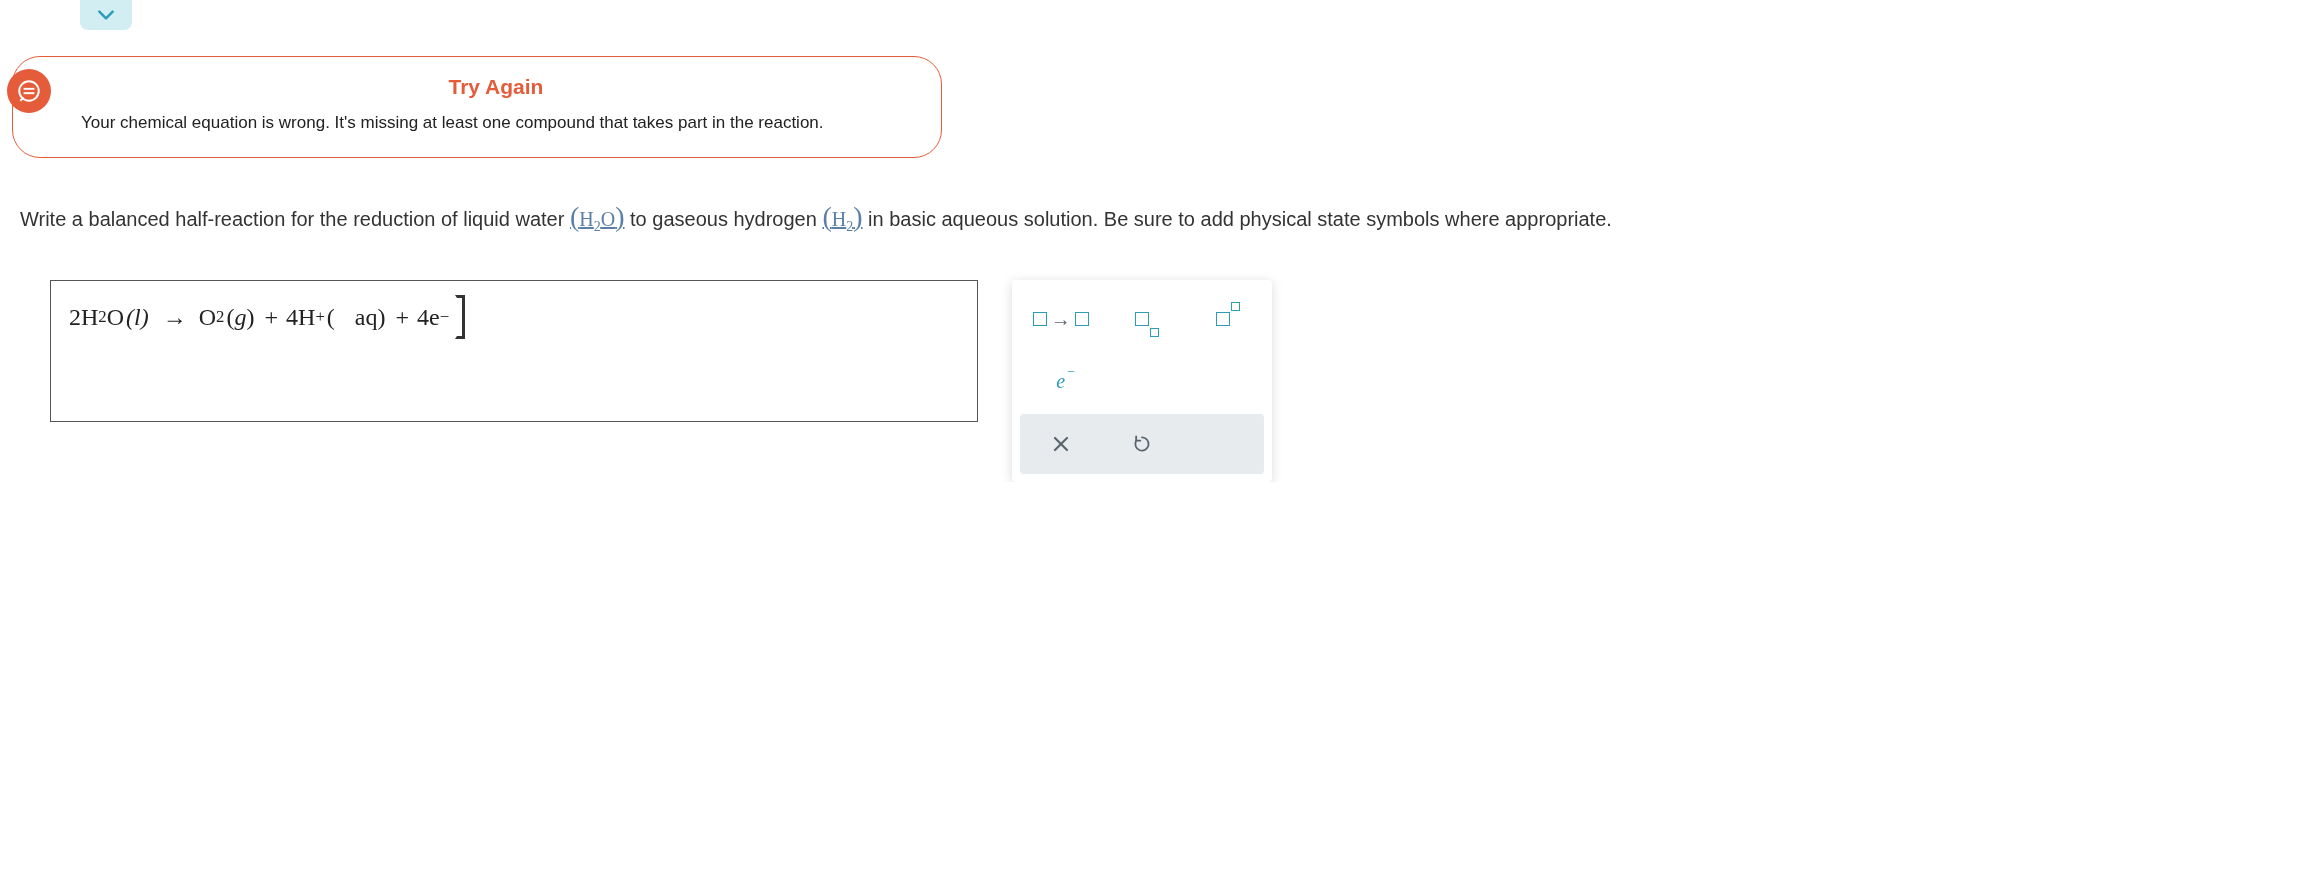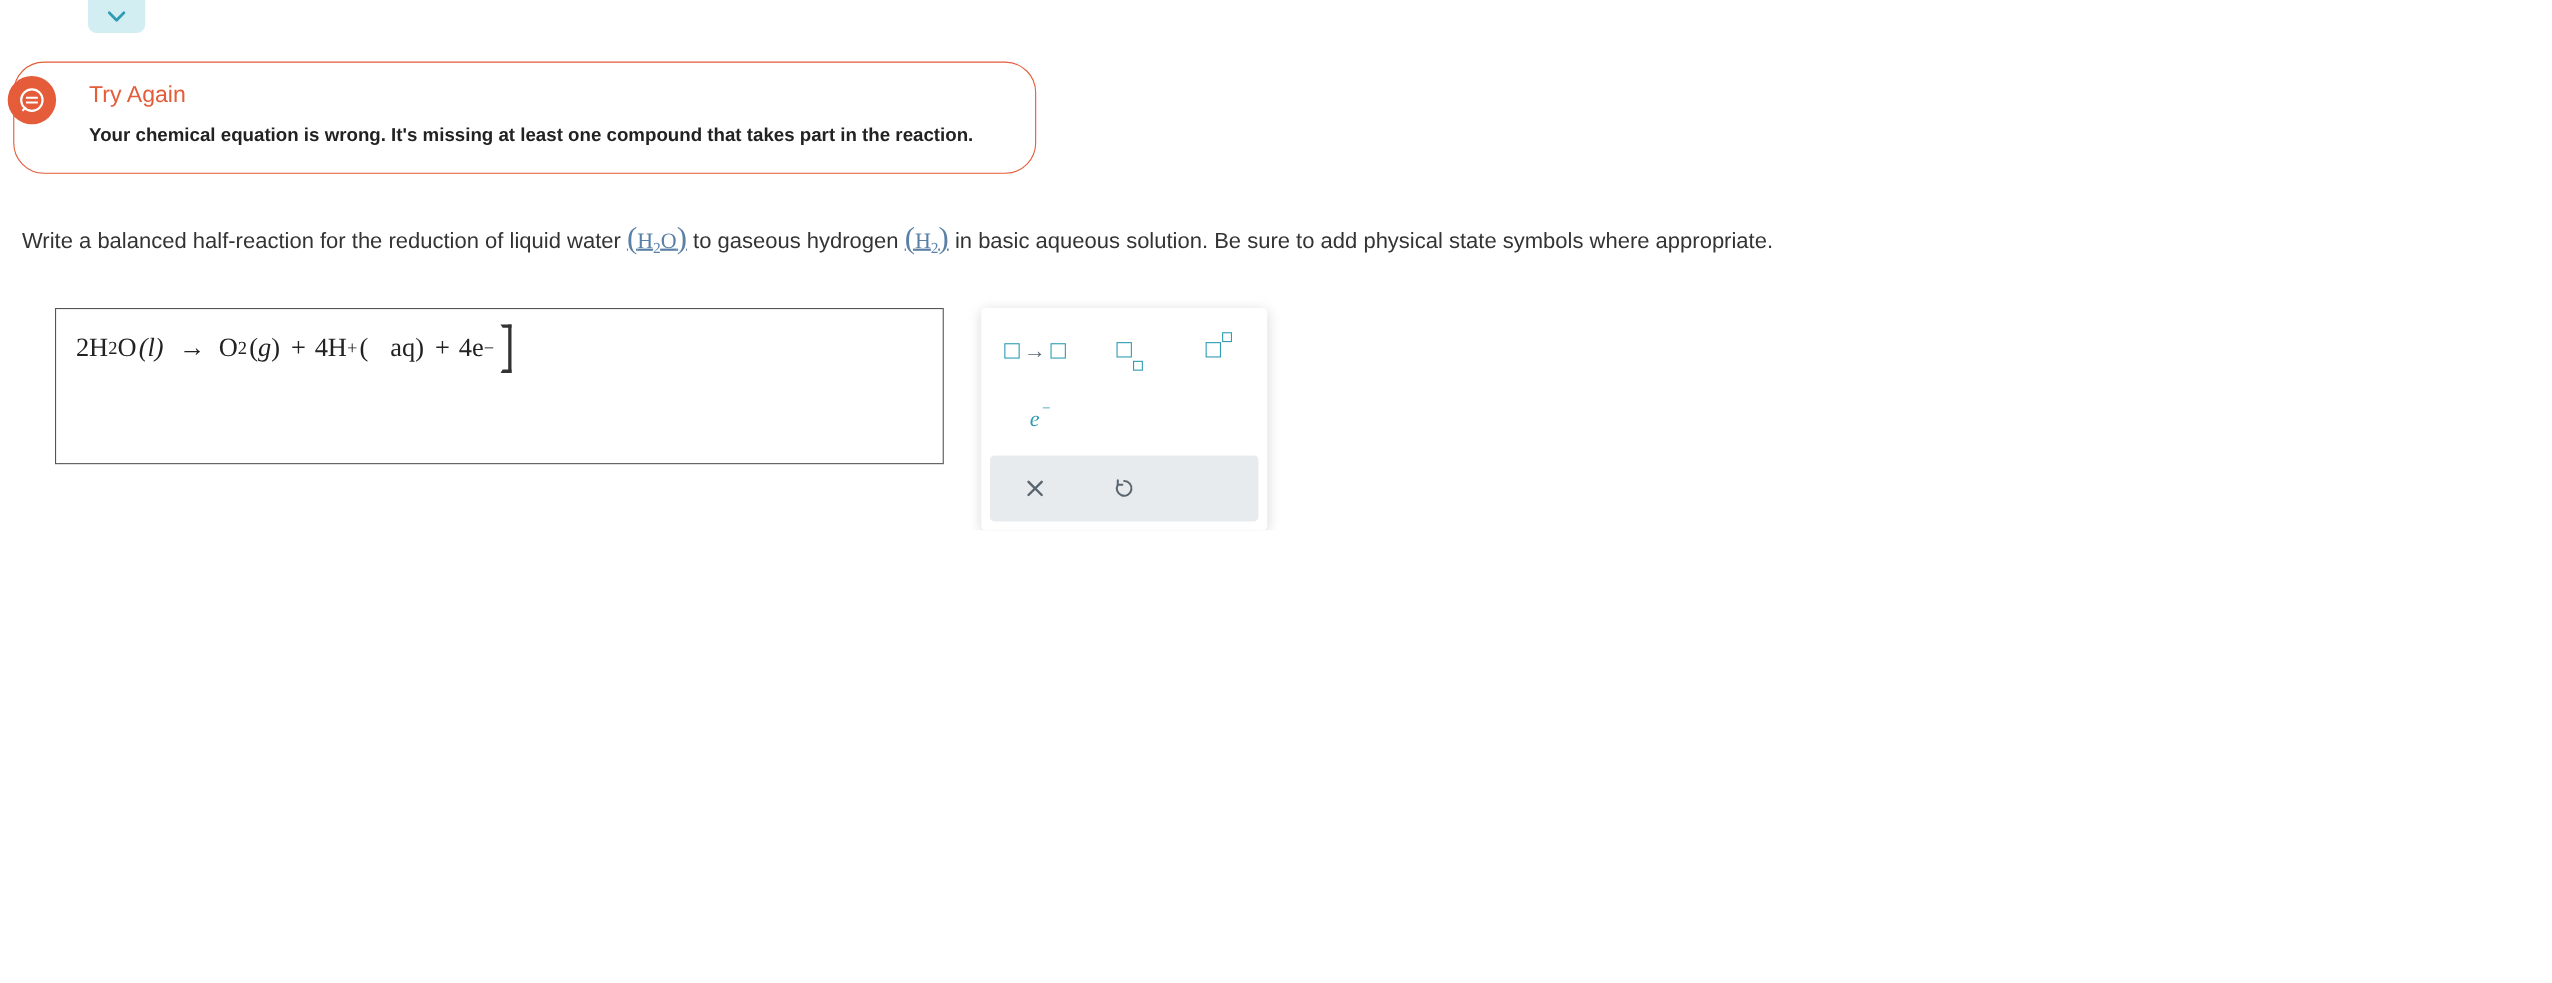--- a/index.html
+++ b/index.html
@@ -50,47 +50,48 @@
       align-items: center;
       justify-content: center;
     }
     .feedback-icon svg {
       width: 26px;
       height: 26px;
     }
     .feedback-title {
       color: #e45c39;
       font-size: 21px;
-      font-weight: 400;
+      font-weight: 700;
       margin-bottom: 14px;
+      text-align: center;
     }
     .feedback-msg {
       color: #222;
       font-size: 17px;
-      font-weight: 700;
+      font-weight: 400;
     }
     .question {
       margin: 34px 20px 0 20px;
       font-size: 20px;
       line-height: 1.8;
       color: #333;
     }
     .question .formula {
       color: #5a80a8;
       font-family: Georgia, 'Times New Roman', serif;
       text-decoration: underline;
     }
     .answer-row {
       display: flex;
       align-items: flex-start;
       margin: 38px 20px 0 50px;
       gap: 34px;
     }
     .answer-input {
-      width: 808px;
+      width: 928px;
       height: 142px;
       border: 1.5px solid #555;
       padding: 14px 18px;
       font-size: 24px;
       font-family: Georgia, 'Times New Roman', serif;
       position: relative;
     }
     .equation {
       display: flex;
       align-items: center;

